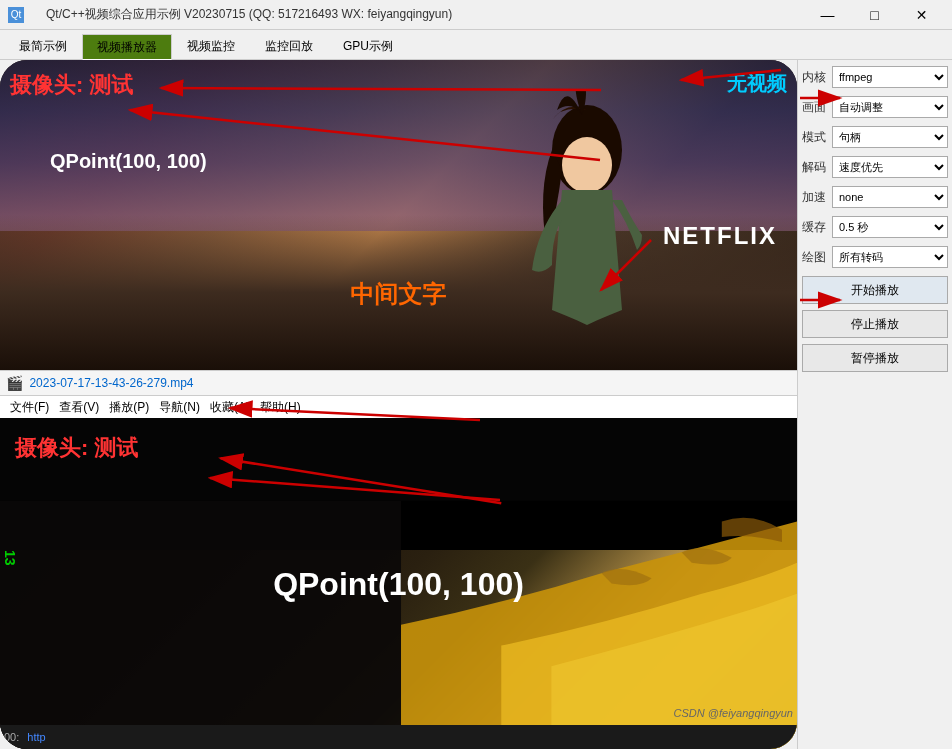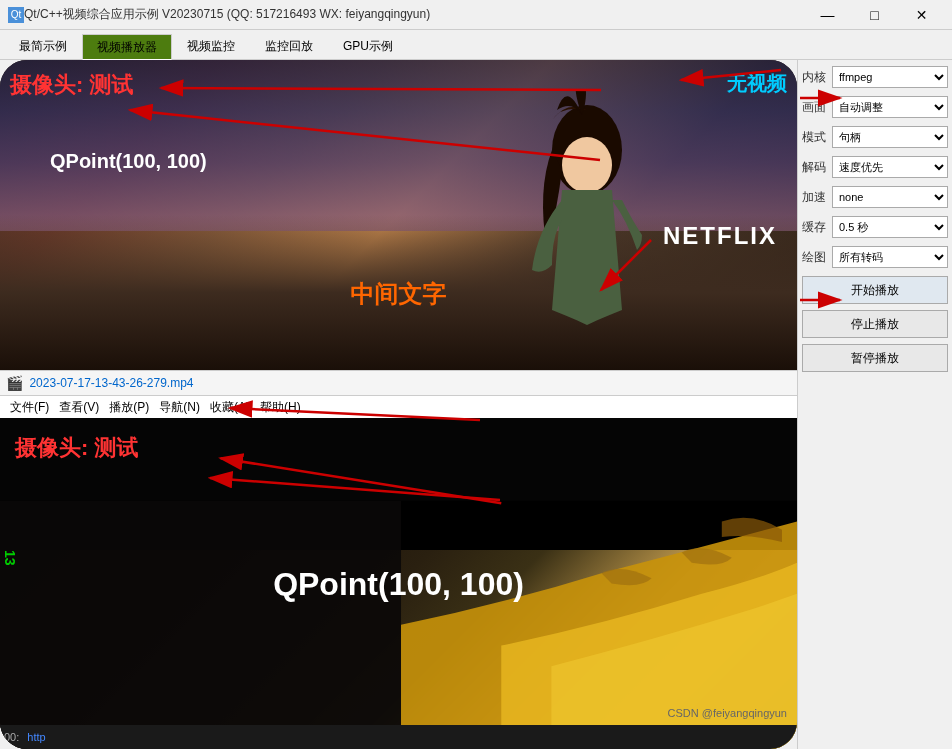--- a/index.html
+++ b/index.html
@@ -8,21 +8,21 @@
     
     .title-bar {
       background: #f0f0f0;
       display: flex;
       align-items: center;
       height: 30px;
       padding: 0 8px;
       border-bottom: 1px solid #ccc;
       justify-content: space-between;
     }
-    .title-bar-left { display: flex; align-items: center; gap: 0; }
+    .title-bar-left { display: flex; align-items: center; gap: 22px; }
     .title-bar-icon { width: 16px; height: 16px; background: #4a90d9; display: flex; align-items: center; justify-content: center; font-size: 10px; color: white; }
     .title-bar-text { font-size: 12px; color: #333; }
     .title-bar-controls { display: flex; gap: 2px; }
     .title-btn { width: 45px; height: 28px; background: transparent; border: none; cursor: pointer; font-size: 14px; display: flex; align-items: center; justify-content: center; }
 
     
     .tab-bar {
       background: #f0f0f0;
       display: flex;
       align-items: flex-end;
@@ -251,24 +251,25 @@
       padding: 0 4px;
       z-index: 10;
       margin-top: 28px;
     }
     .bottom-time { color: #aaa; font-size: 11px; }
     .bottom-url { color: #4488ff; font-size: 11px; margin-left: 8px; }
 
     .csdn-watermark {
       position: absolute;
       bottom: 30px;
-      right: 10px;
+      right: 4px;
       color: #666;
       font-size: 11px;
       z-index: 10;
+      font-style: italic;
     }
 
     
     .right-panel {
       width: 155px;
       background: #f0f0f0;
       border-left: 1px solid #ccc;
       display: flex;
       flex-direction: column;
       padding: 4px;

